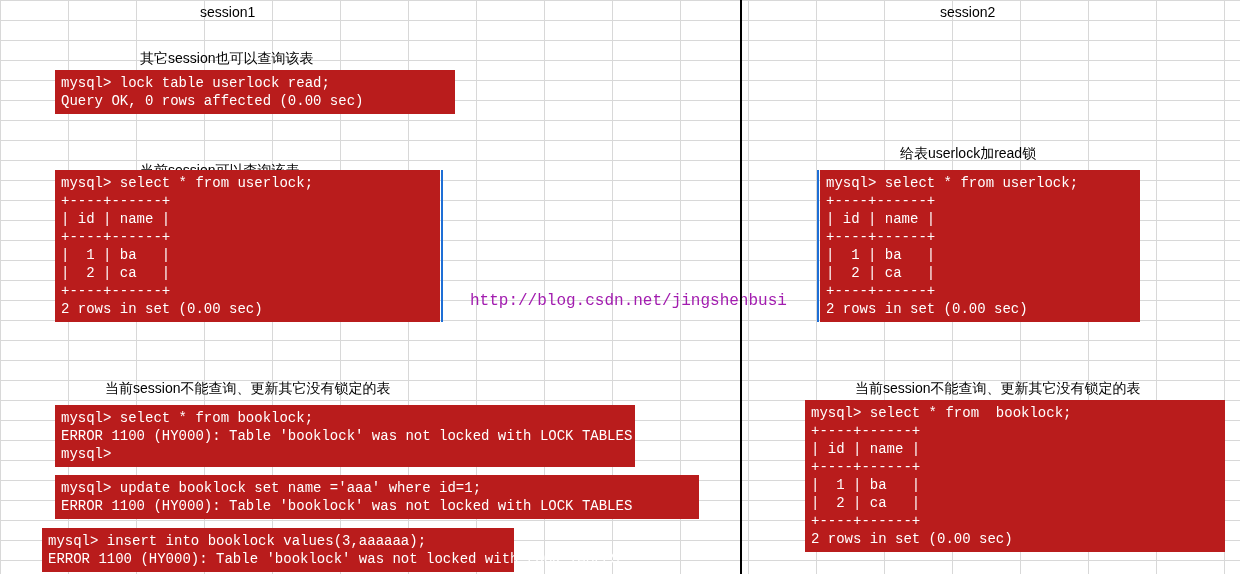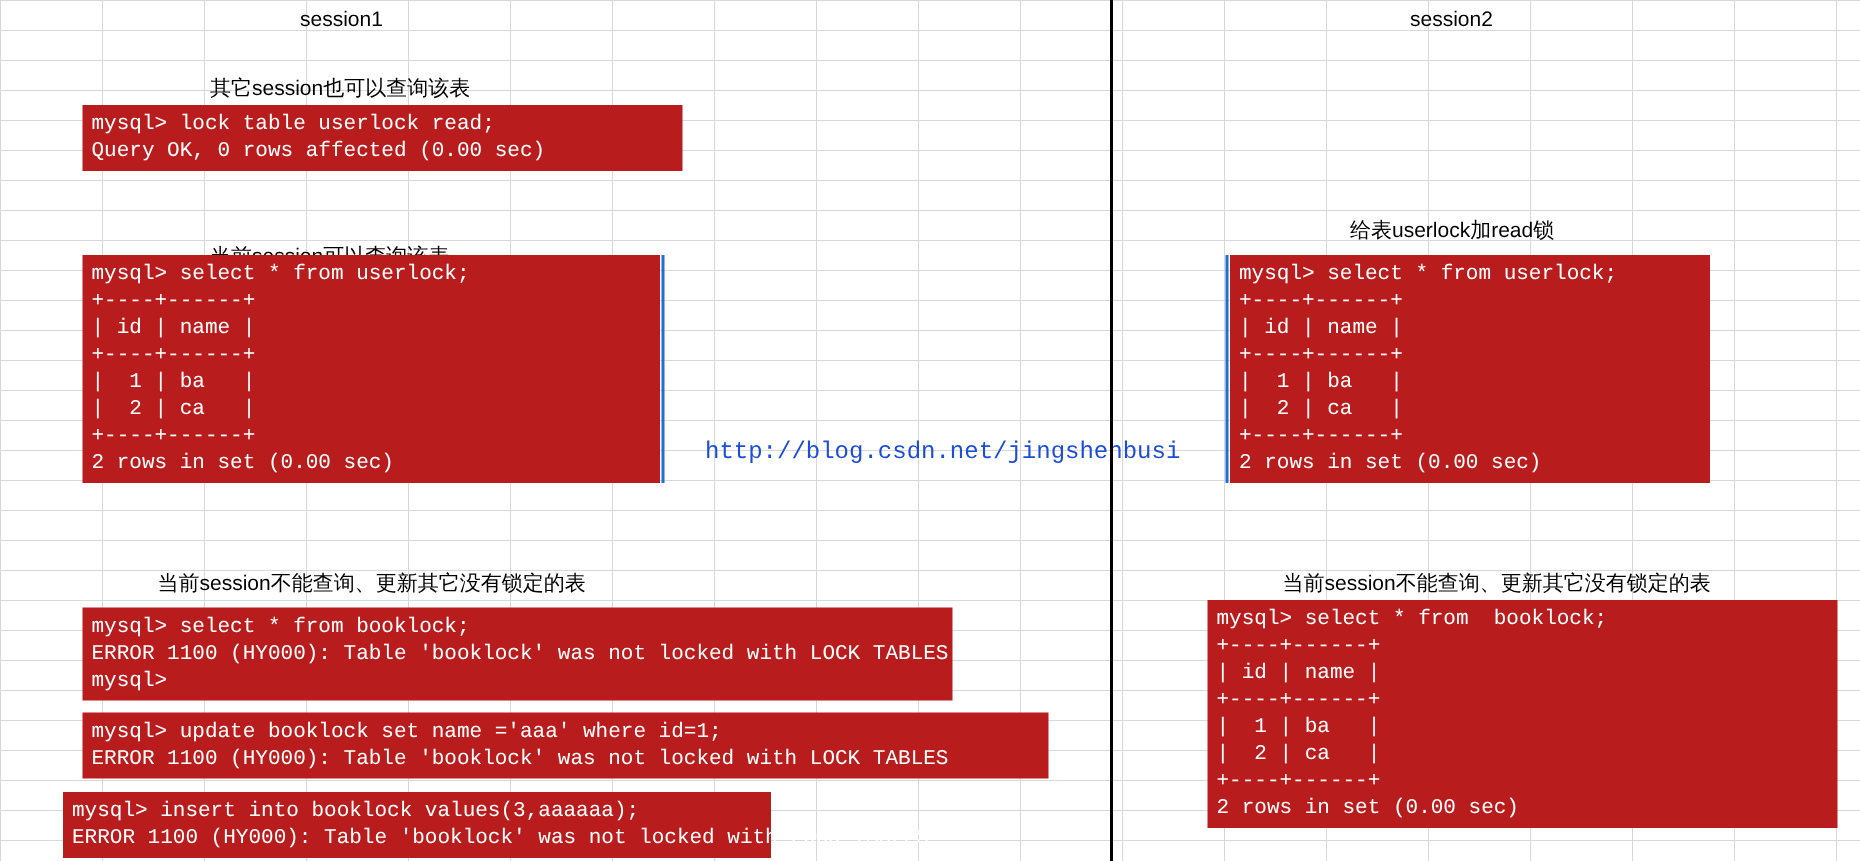--- a/index.html
+++ b/index.html
@@ -63,21 +63,21 @@
     left: -3px;
     top: 0;
     width: 2px;
     height: 100%;
     background: #1e6fd6;
   }
   .watermark {
     position: absolute;
     left: 470px;
     top: 292px;
-    color: #1d4ed8;
+    color: #a21caf;
     font-family: "Courier New", monospace;
     font-size: 16px;
     z-index: 1;
     white-space: nowrap;
   }
 </style>
 </head>
 <body>
 
 <div class="grid-bg"></div>

